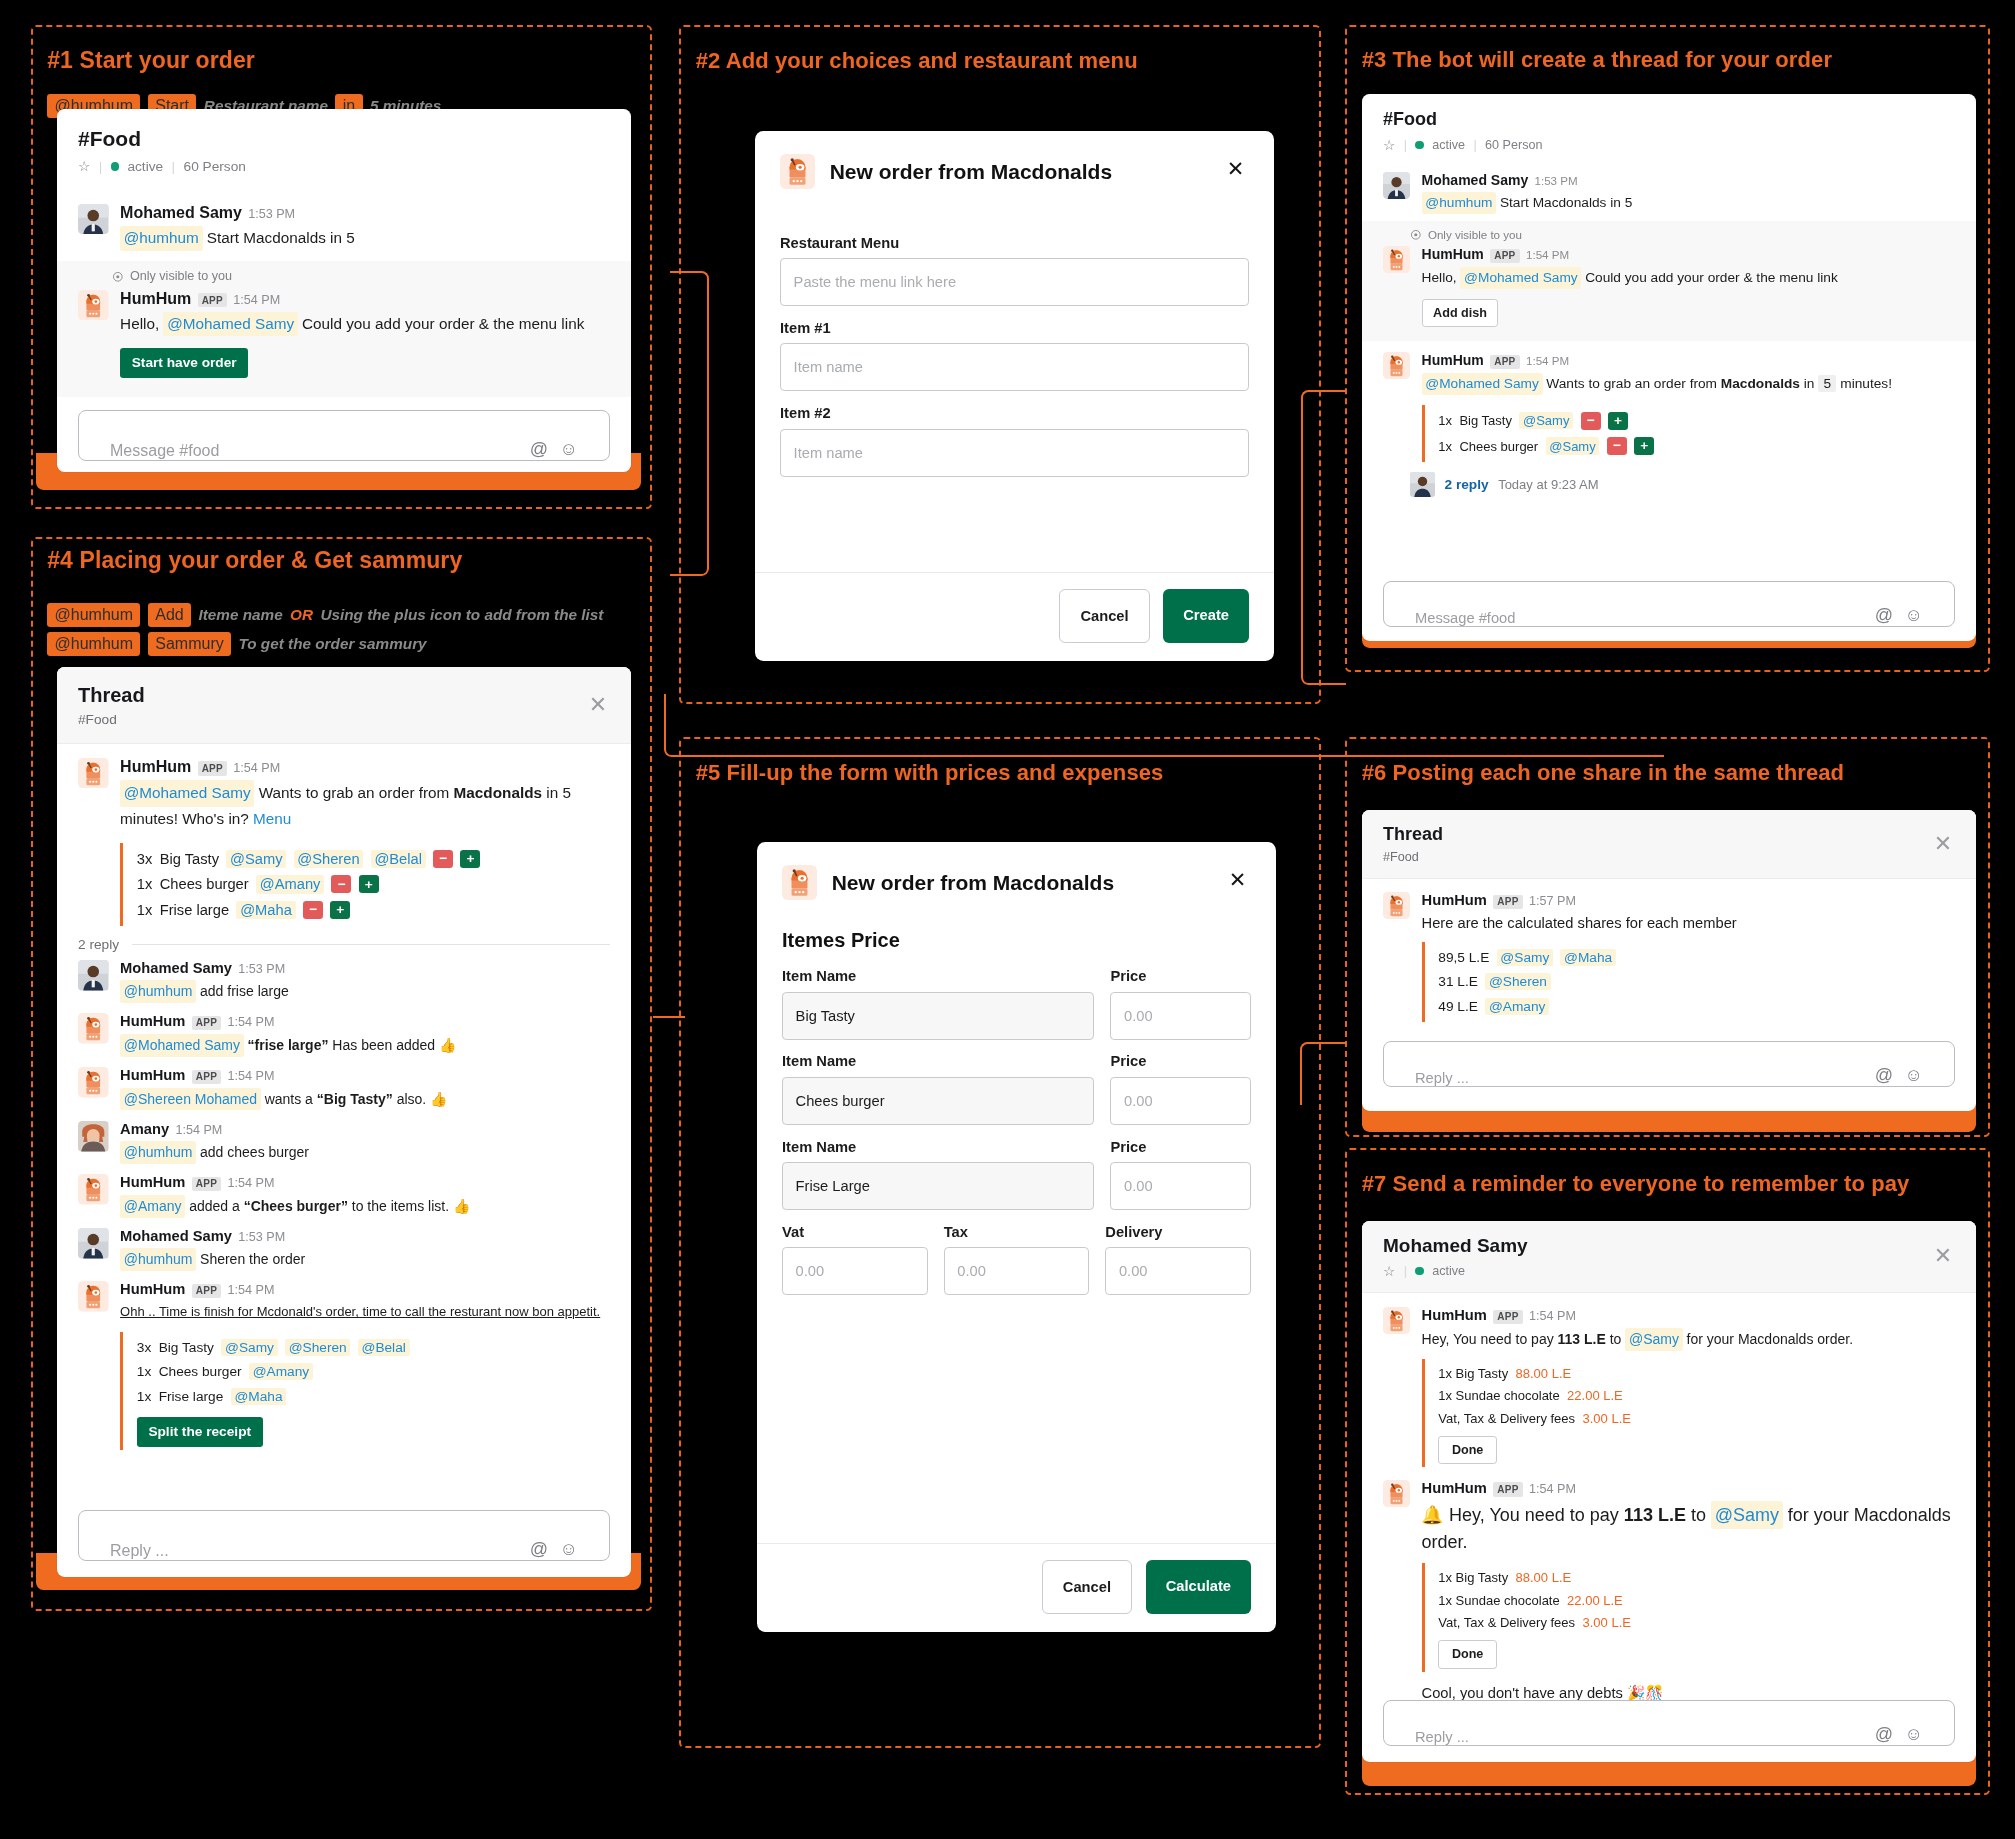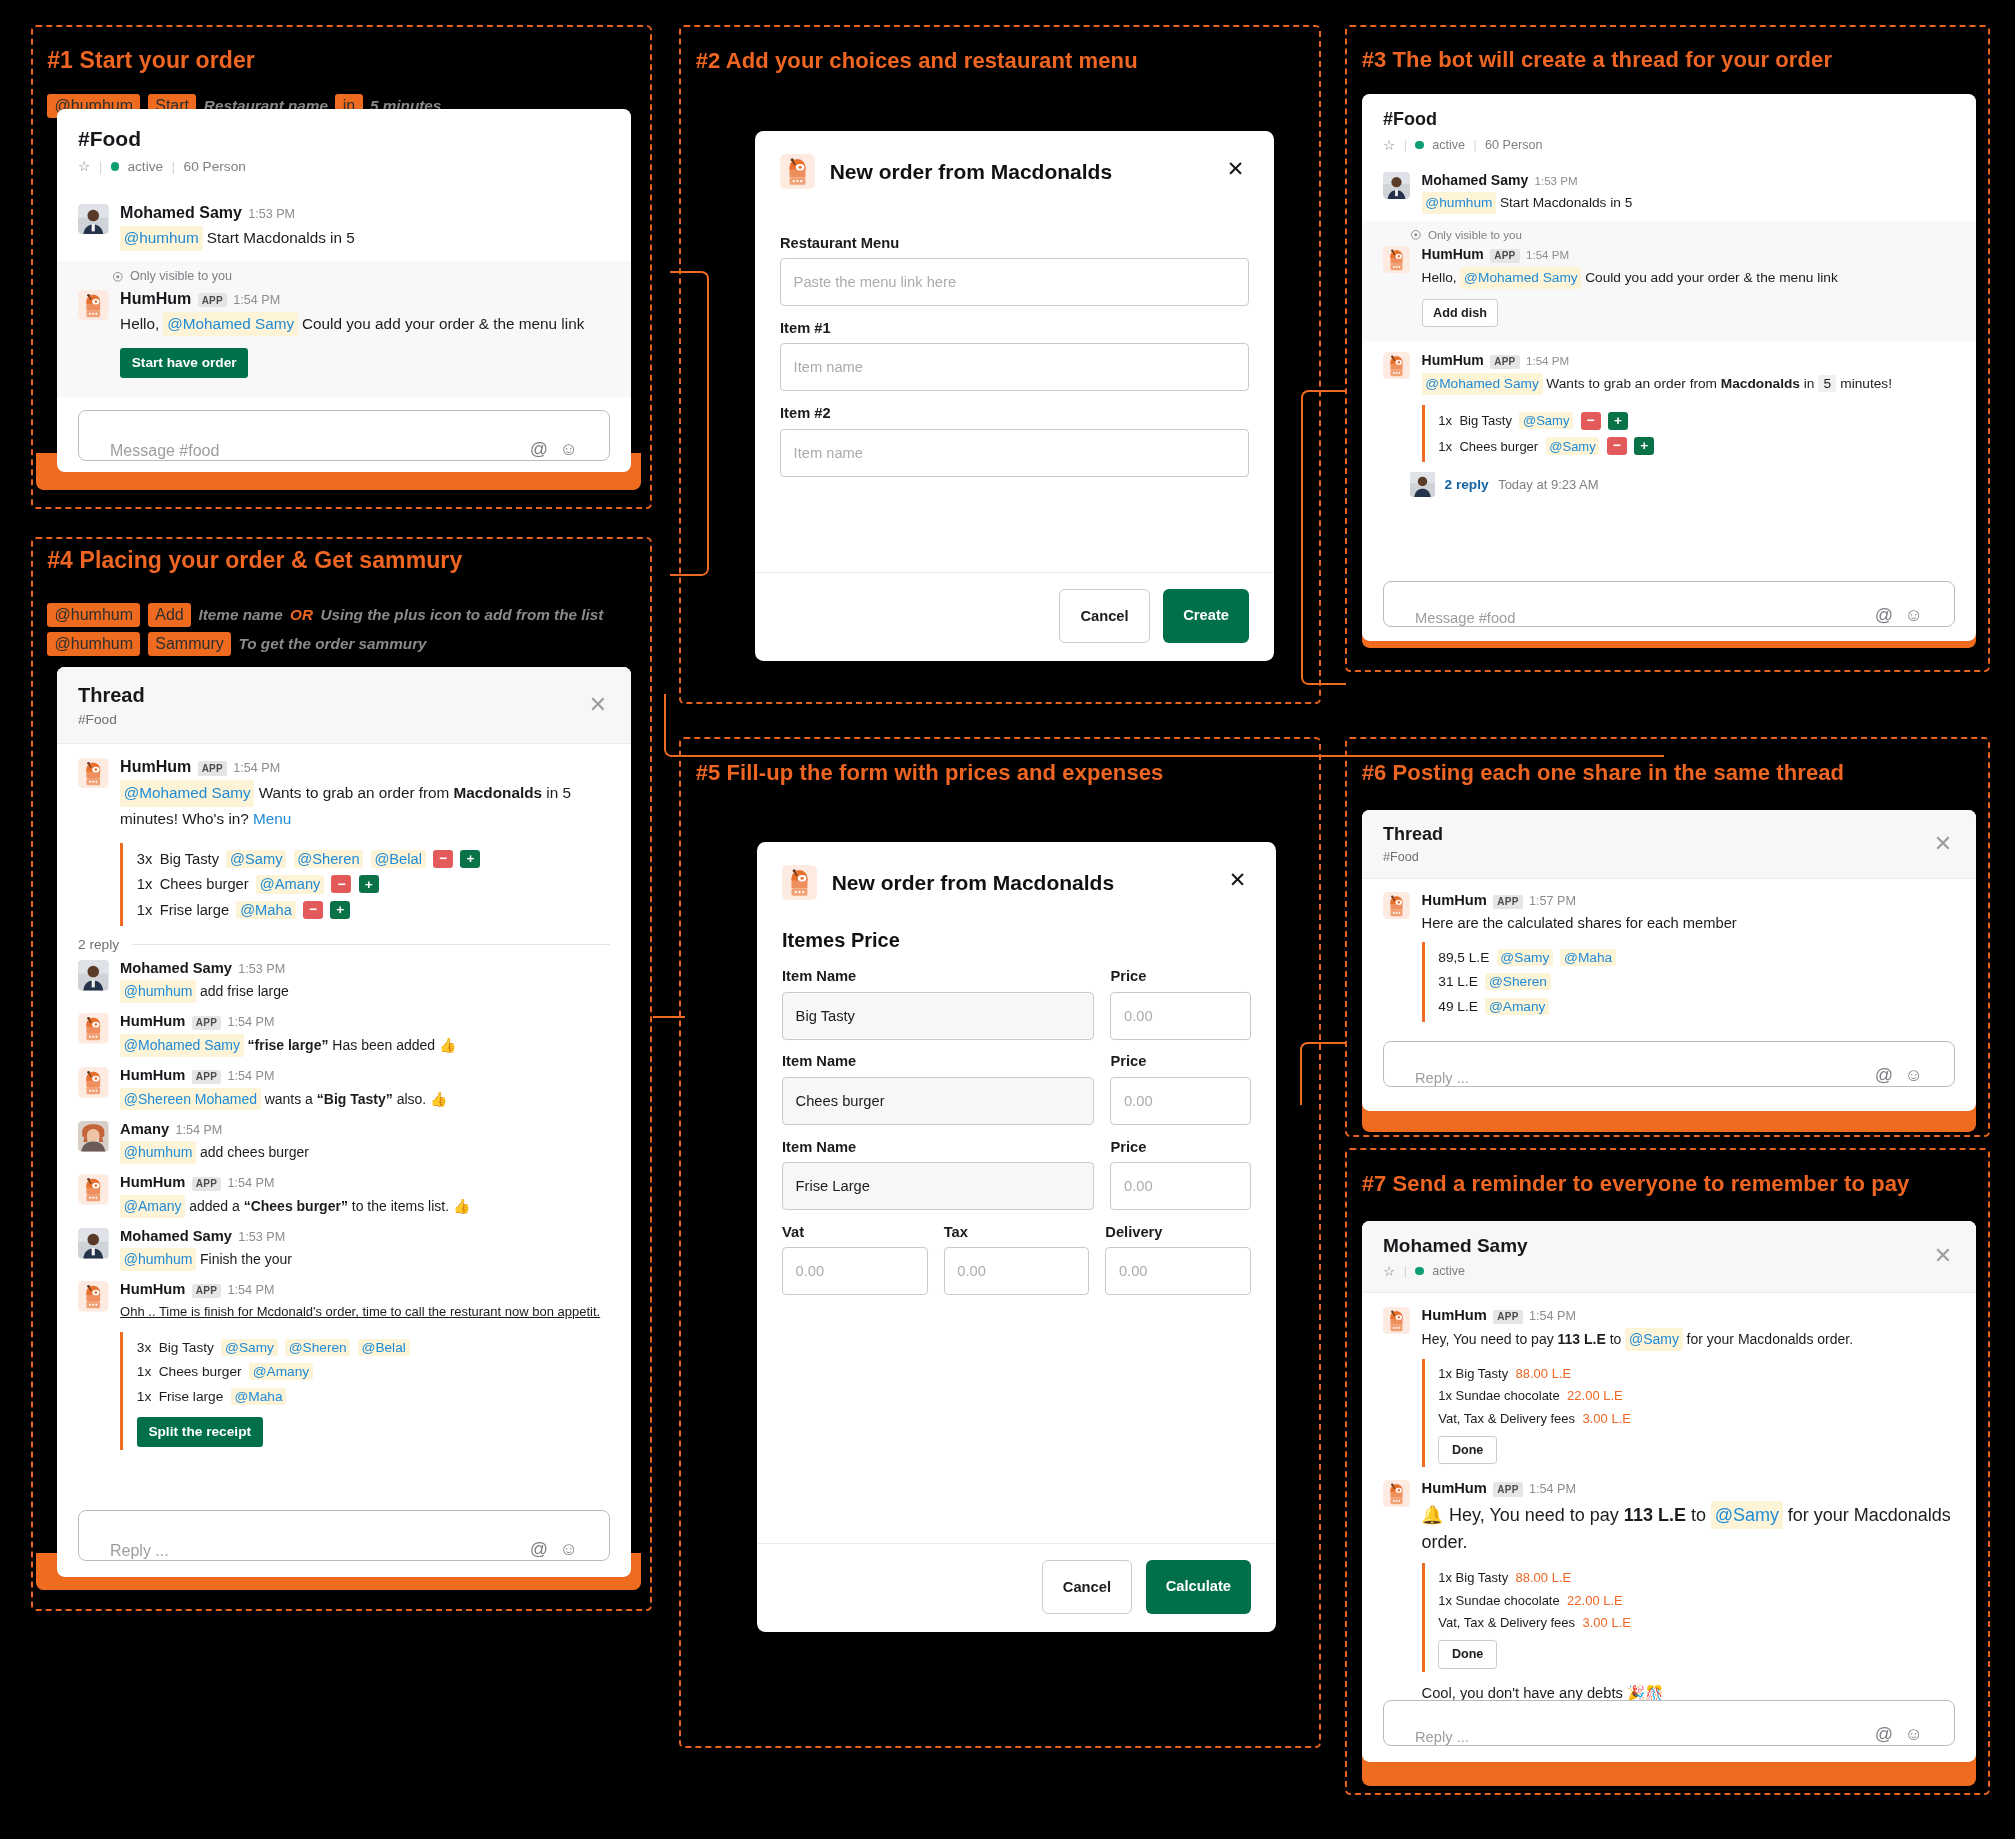--- a/index.html
+++ b/index.html
@@ -704,21 +704,21 @@
             <rect x="26" y="38" width="6" height="14" fill="#f2f2f2"></rect>
           </svg>
       </div>
       <div class="mbody">
         <div class="mhead">
           <span class="mname" style="font-size:14.7px;">Mohamed Samy</span>
           <span class="mtime">1:53 PM</span>
         </div>
         <div class="mtext" style="font-size:14px;">
           <span class="mention">@humhum</span>
-          <span>Finish the your</span>
+          <span>Sheren the order</span>
         </div>
       </div>
     </div>
 
     <div class="msg tight">
       <div class="av">
         <svg viewBox="0 0 58 58">
             <rect width="58" height="58" rx="8" fill="#fdeae0"></rect>
             <path d="M16 22a13 13 0 0 1 26 0v16H16z" fill="#ef8f5e"></path>
             <path d="M16 22a13 13 0 0 1 26 0v4H16z" fill="#e8712f"></path>

